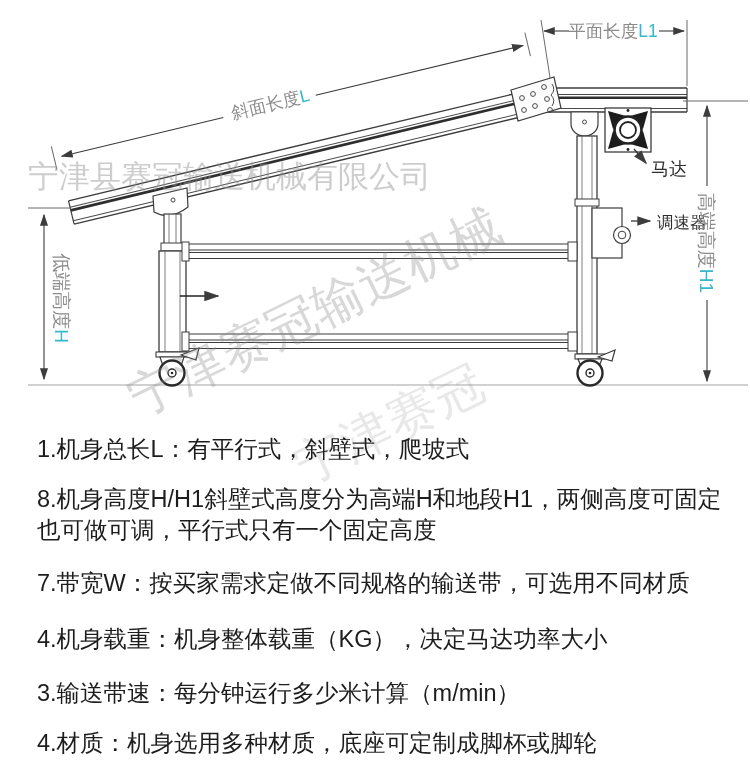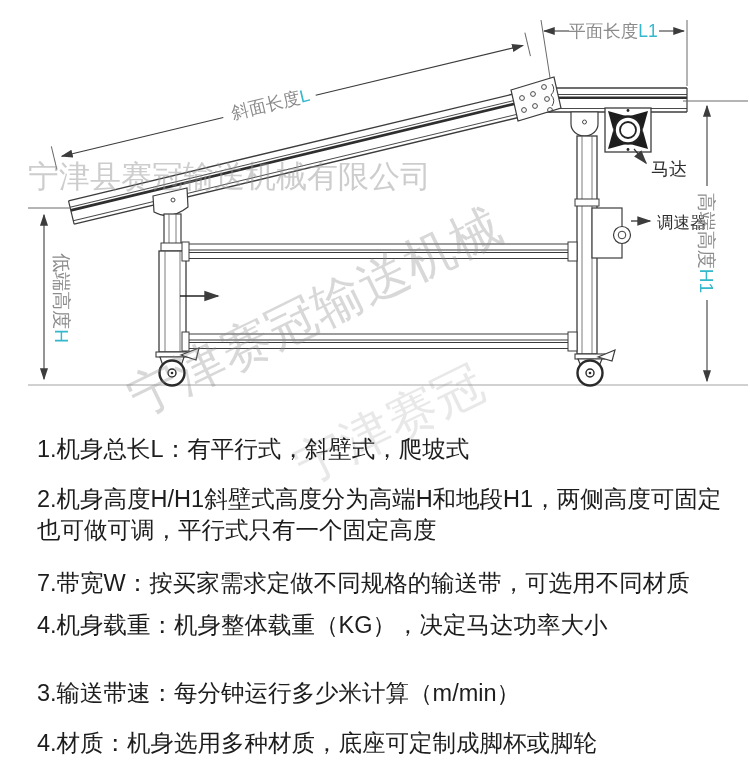--- a/index.html
+++ b/index.html
@@ -9,21 +9,21 @@
   .wm{position:absolute;pointer-events:none;white-space:nowrap;}
   .wm-top{left:28px;top:156px;font-size:31px;color:rgba(150,150,150,.48);letter-spacing:0;}
   .wm-diag{left:132px;top:368px;font-size:50px;color:rgba(140,140,140,.34);
            transform:rotate(-26deg);transform-origin:0 50%;letter-spacing:1px;}
   .wm-diag2{left:298px;top:436px;font-size:50px;color:rgba(150,150,150,.22);
            transform:rotate(-26deg);transform-origin:0 50%;letter-spacing:1px;}
   .wm-mid{left:466px;top:552px;font-size:32px;color:rgba(165,165,165,.42);}
   .specs{position:absolute;left:0;top:0;width:750px;}
   .spec{position:absolute;left:27px;width:704px;margin:10px;font-size:23.5px;
         line-height:31px;color:#1d1d1d;}
-  .s1{top:424px}.s2{top:474px}.s3{top:558px}.s4{top:600px}.s5{top:668px}.s6{top:718px}
+  .s1{top:424px}.s2{top:474px}.s3{top:558px}.s4{top:614px}.s5{top:668px}.s6{top:718px}
   text{font-family:"Liberation Sans","DejaVu Sans",sans-serif;}
 </style>
 </head>
 <body>
 
 <div class="page">
 
   <svg width="750" height="412" viewBox="0 0 750 412">
     <defs>
       <marker id="ah" orient="auto-start-reverse" markerWidth="11" markerHeight="9" refX="8" refY="3" viewBox="0 0 9 6">
@@ -173,20 +173,20 @@
       </text>
     </g>
   </svg>
 
   <div class="wm wm-top">宁津县赛冠输送机械有限公司</div>
   <div class="wm wm-diag">宁津赛冠输送机械</div>
   <div class="wm wm-diag2">宁津赛冠</div>
 
   <div class="specs">
     <p class="spec s1">1.机身总长L：有平行式，斜壁式，爬坡式</p>
-    <p class="spec s2">2.机身高度H/H1斜壁式高度分为高端H和地段H1，两侧高度可固定也可做可调，平行式只有一个固定高度</p>
+    <p class="spec s2">8.机身高度H/H1斜壁式高度分为高端H和地段H1，两侧高度可固定也可做可调，平行式只有一个固定高度</p>
     <p class="spec s3">7.带宽W：按买家需求定做不同规格的输送带，可选用不同材质</p>
     <p class="spec s4">4.机身载重：机身整体载重（KG），决定马达功率大小</p>
     <p class="spec s5">3.输送带速：每分钟运行多少米计算（m/min）</p>
     <p class="spec s6">4.材质：机身选用多种材质，底座可定制成脚杯或脚轮</p>
   </div>
 
 </div>
 
 </body></html>

